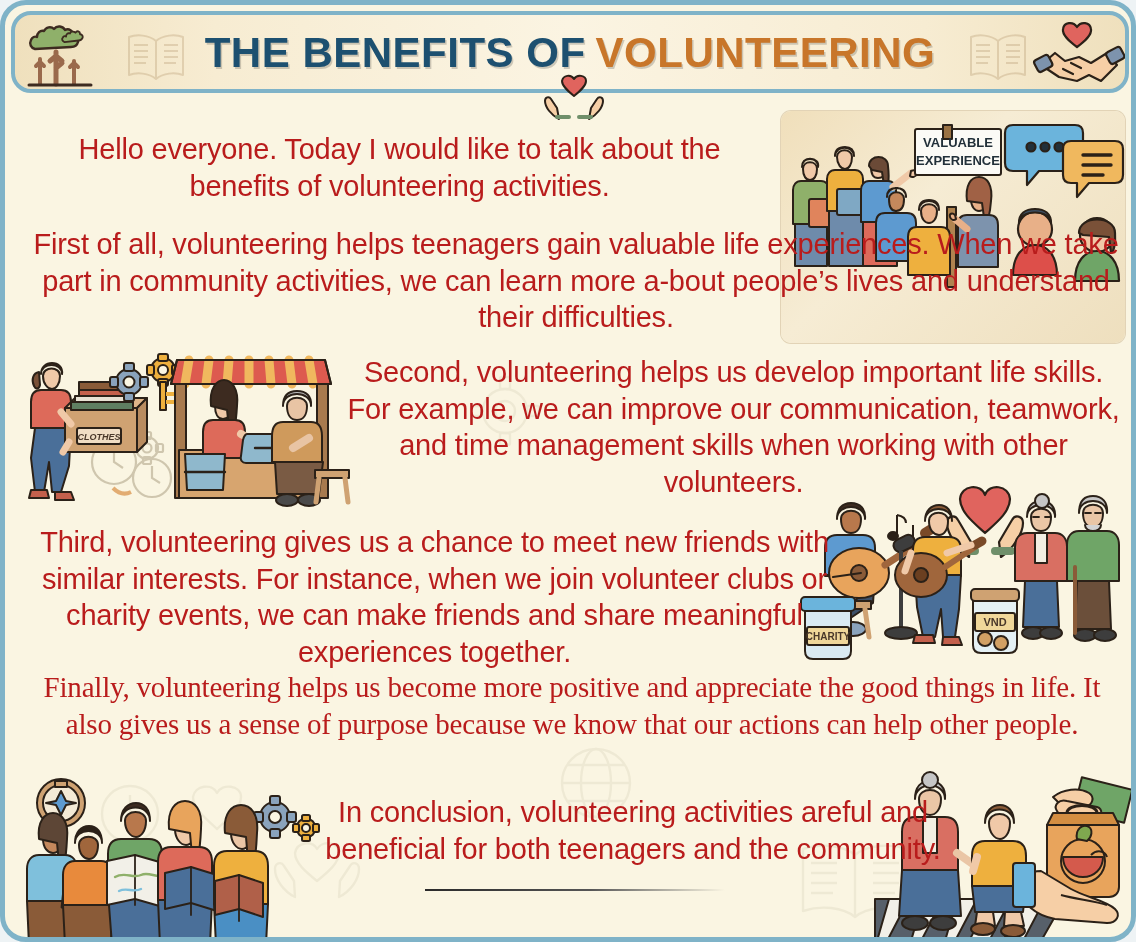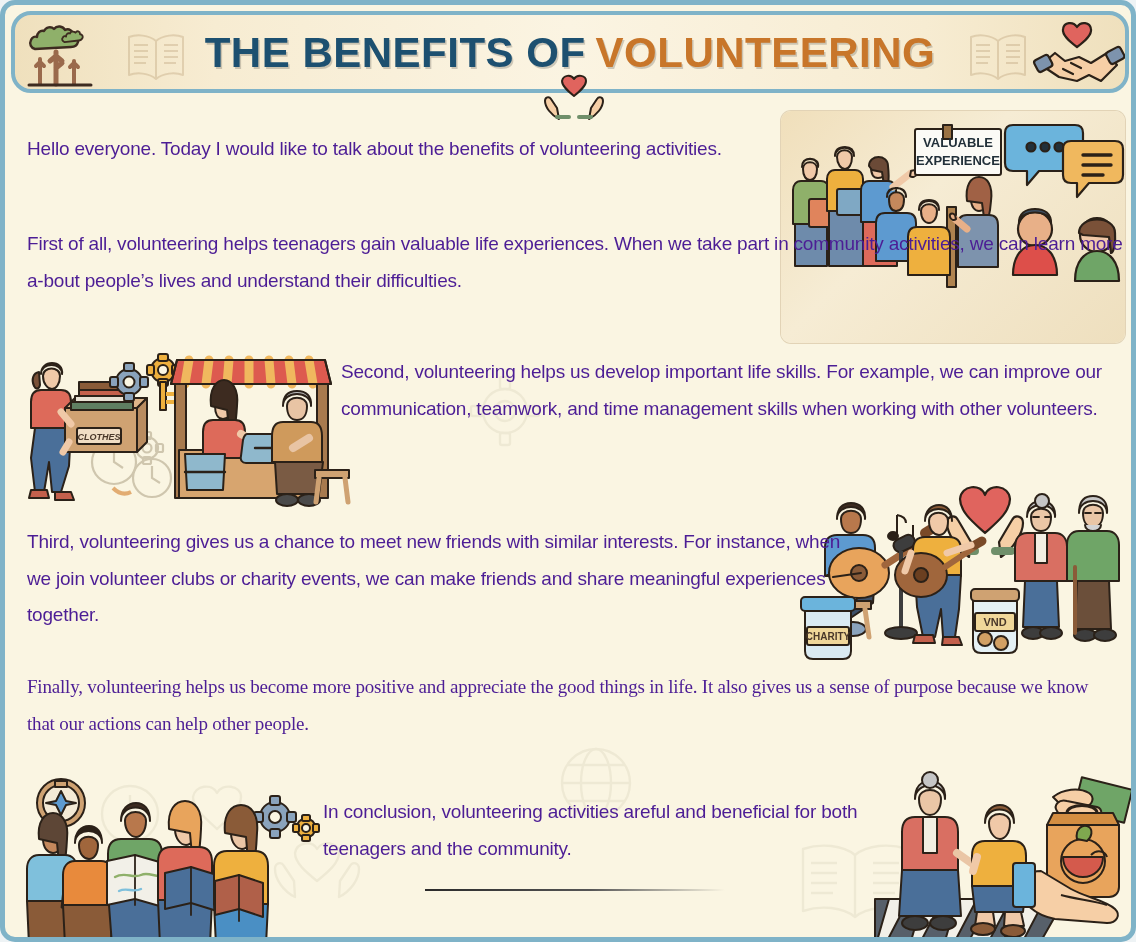--- a/index.html
+++ b/index.html
@@ -7,21 +7,21 @@
     width: 1136px; height: 942px;
     background: #eef3f5;
     font-family: "Liberation Sans", sans-serif;
     overflow: hidden;
   }
   #poster {
     position: relative;
     width: 1136px; height: 942px;
     background: #faf5e2;
     border: 5px solid #7fb3c8;
-    border-radius: 15px;
+    border-radius: 26px;
     overflow: hidden;
   }
 
   
   #header {
     position: absolute; left: 6px; top: 6px;
     width: 1118px; height: 82px;
     border-radius: 20px;
     border: 4px solid #7fb3c8;
     background: linear-gradient(90deg,#efe0bd 0%,#f7ecd2 18%,#fbf4e2 50%,#f7ecd2 82%,#efe0bd 100%);
@@ -44,25 +44,26 @@
 
   
   #heart-hands {
     position: absolute; left: 528px; top: 68px;
     width: 82px; height: 48px; z-index: 14;
   }
 
   
   .para {
     position: absolute;
-    color: #4c1d95;
-    font-size: 19px;
+    color: #b91c1c;
+    font-size: 29px;
     line-height: 36.5px;
     letter-spacing: -0.2px;
     z-index: 6;
+    text-align: center;
   }
   #p-hello   { left: 22px; top: 126px;  width: 745px; }
   #p-first   { left: 22px; top: 221px;  width: 1098px; }
   #p-second  { left: 336px; top: 349px; width: 785px; }
   #p-third   { left: 22px; top: 519px;  width: 815px; }
   #p-finally { left: 22px; top: 664px;  width: 1090px; font-family: Liberation Serif, serif; }
   #p-concl   { left: 318px; top: 789px; width: 620px; }
   #concl-rule {
     position: absolute; left: 420px; top: 884px; width: 300px; height: 2px;
     background: linear-gradient(90deg,#2a2a2a 0%,#555 55%,rgba(160,160,160,0) 100%);

